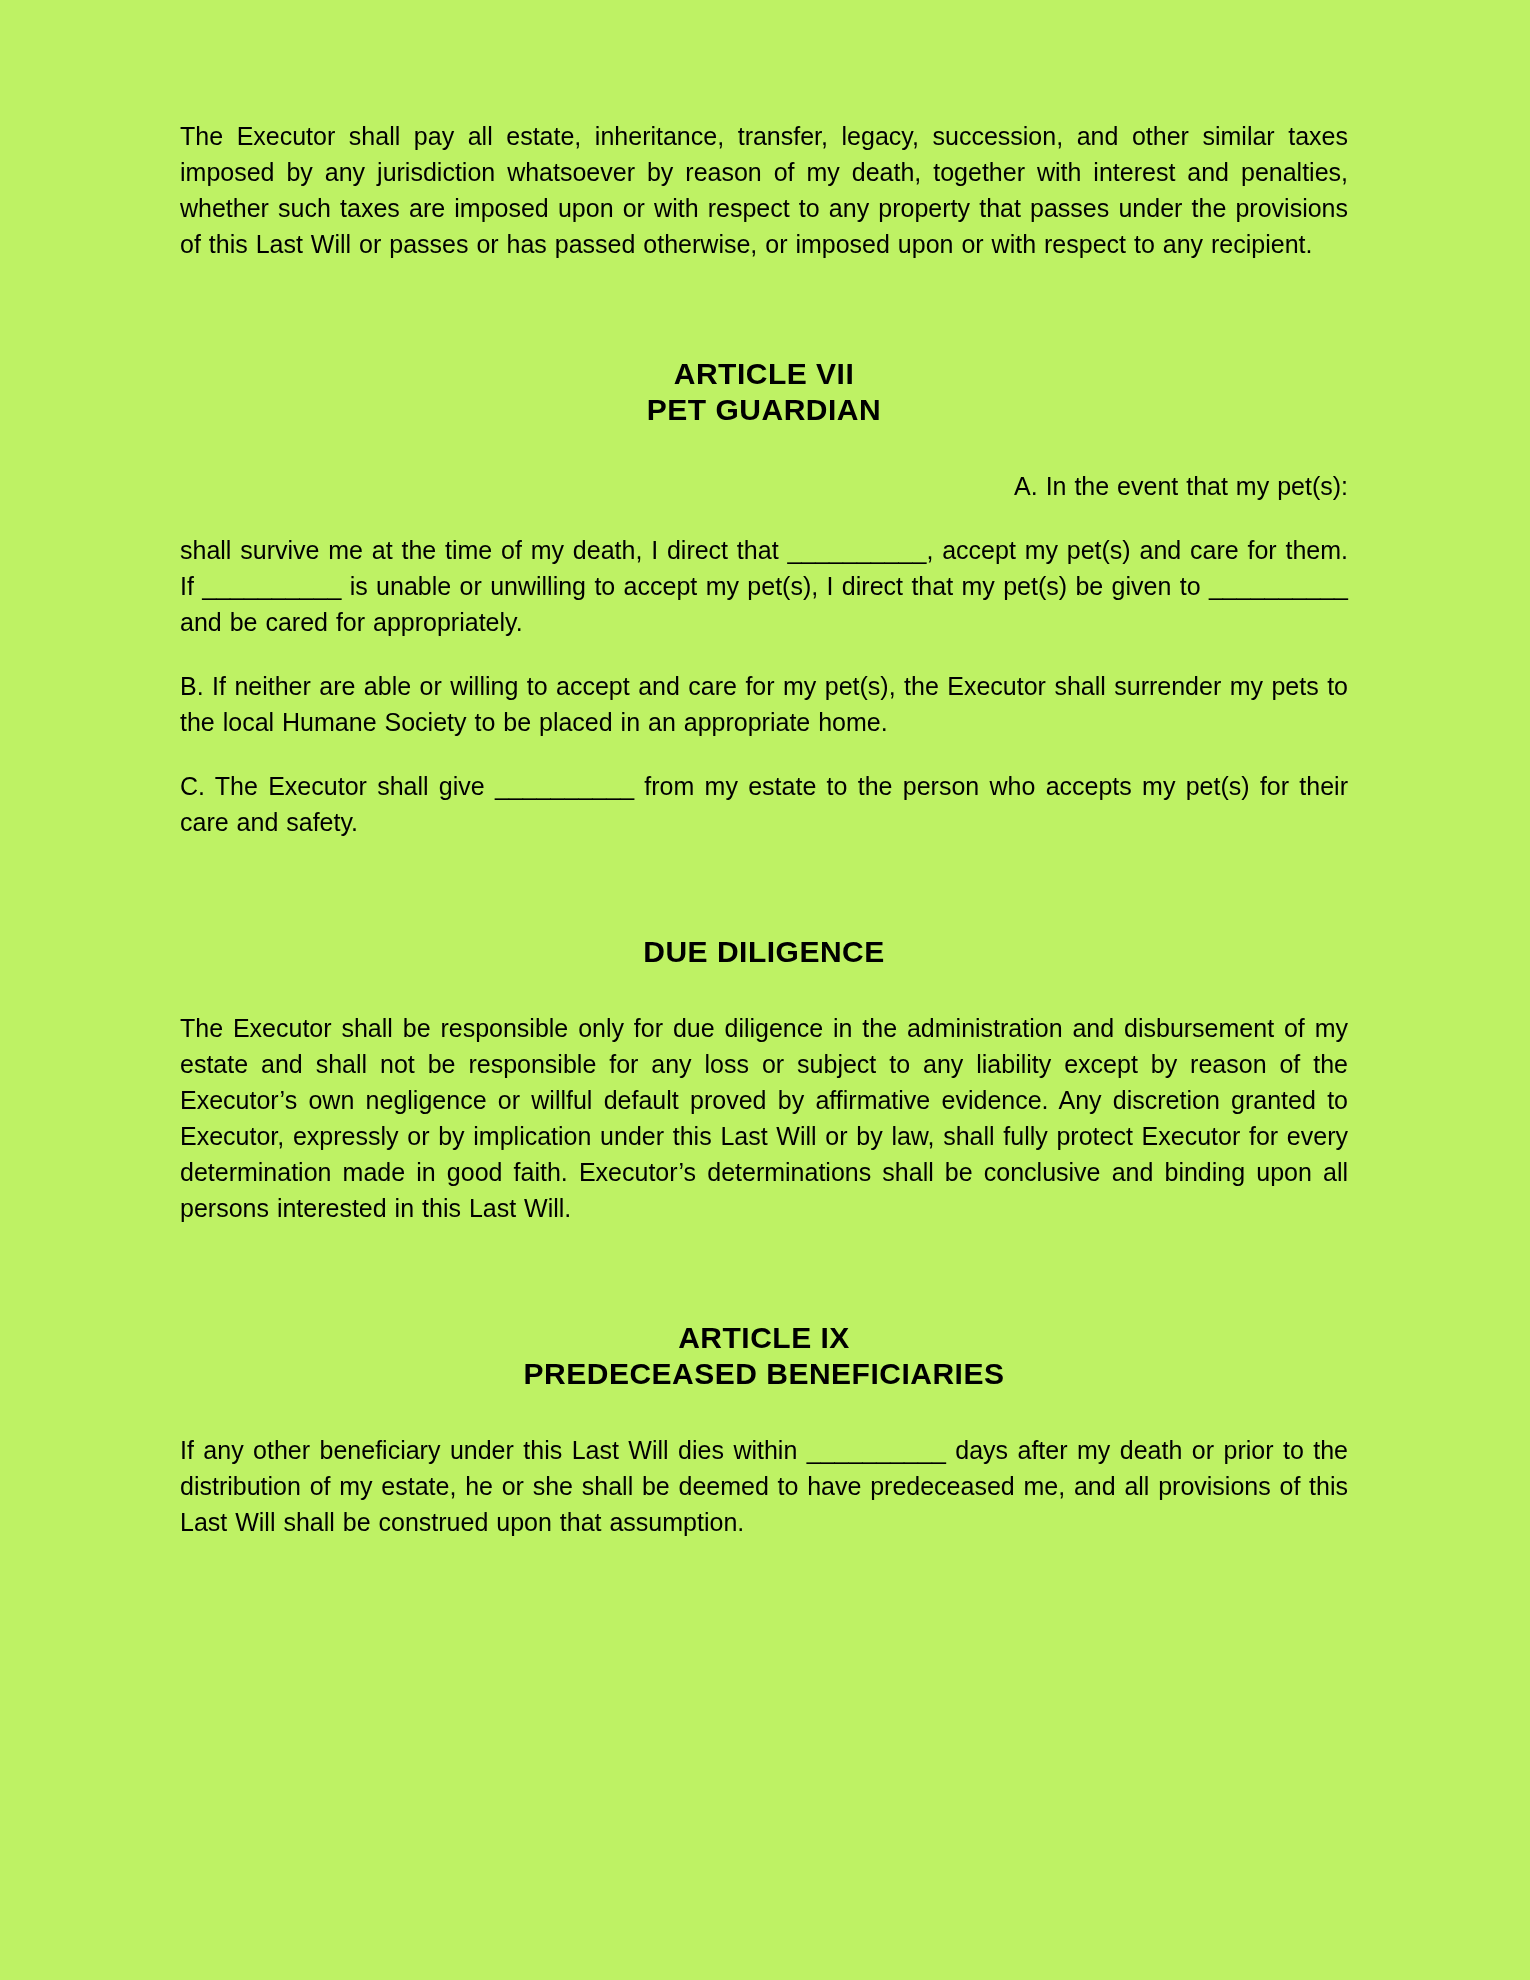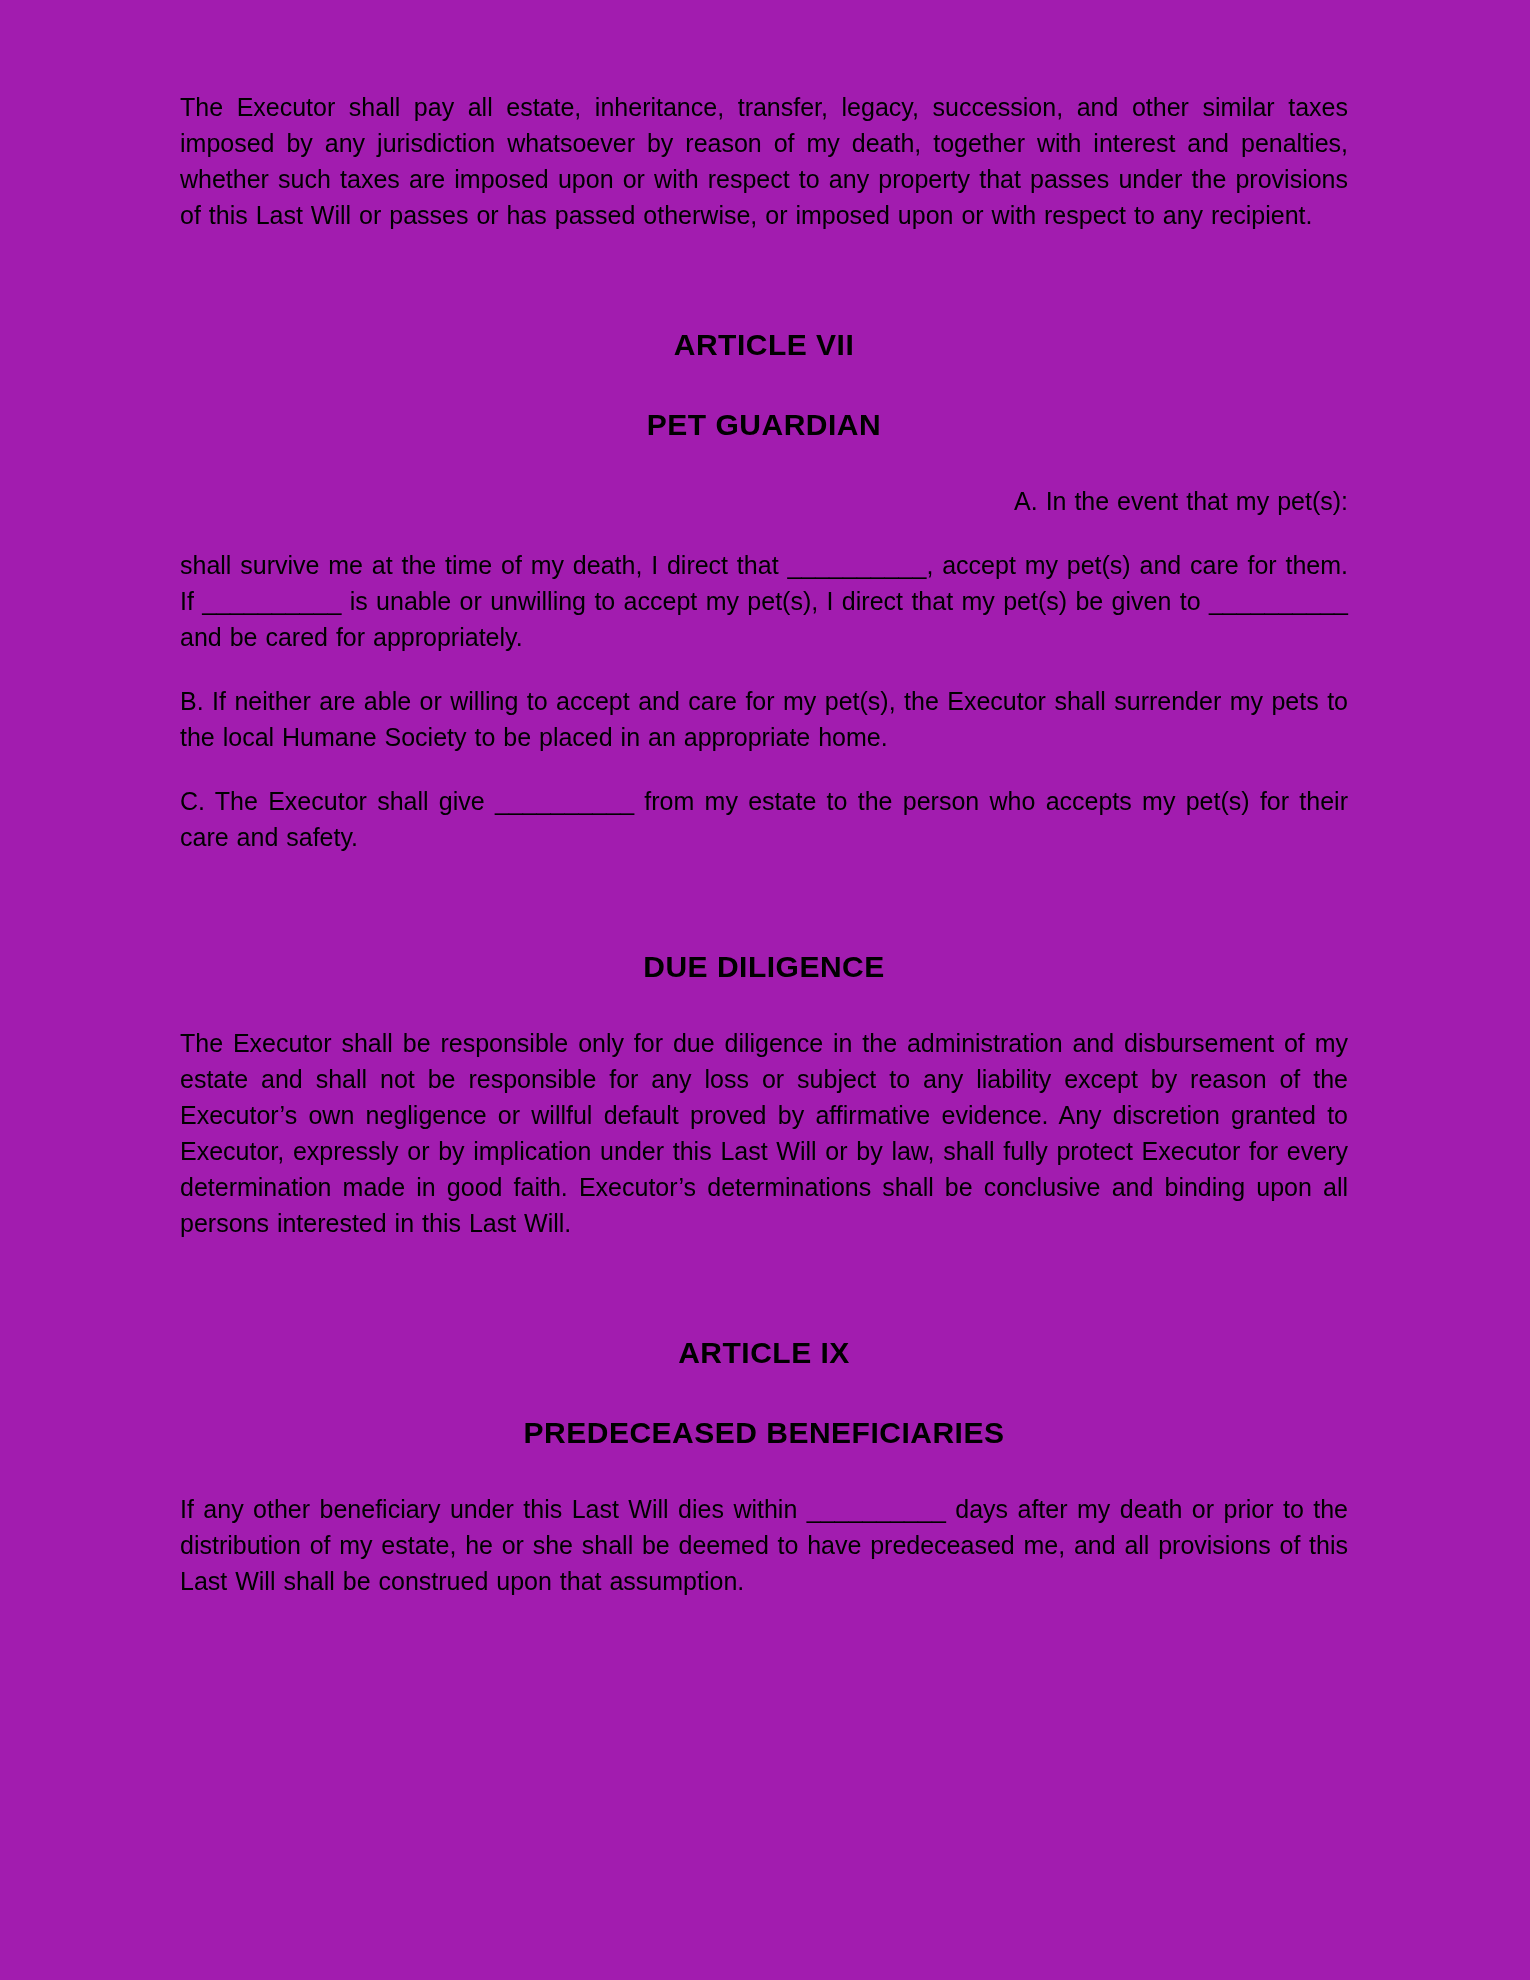--- a/index.html
+++ b/index.html
@@ -11,22 +11,22 @@
     width: 1530px;
     height: 1980px;
     font-family: "Liberation Sans", sans-serif;
     color: #000000;
     overflow: hidden;
   }
   .page {
     box-sizing: border-box;
     width: 1530px;
     height: 1980px;
-    padding: 89px 182px 0 180px;
-    background: #a21caf;
+    padding: 118px 182px 0 180px;
+    background: #bef264;
   }
   .body-text {
     font-size: 25px;
     line-height: 36px;
     text-align: justify;
     margin: 0 0 28px 0;
     word-spacing: 1px;
   }
   .no-justify {
     text-align: right;
@@ -34,21 +34,20 @@
   .article-heading {
     margin: 94px 0 40px 0;
     text-align: center;
     font-weight: 700;
     font-size: 30px;
     line-height: 36px;
     letter-spacing: 0.5px;
   }
   .article-heading div {
     white-space: nowrap;
-    margin-top: 44px;
   }
   .last {
     margin-bottom: 0;
   }
 </style>
 </head>
 <body>
 
 <div class="page">
 

